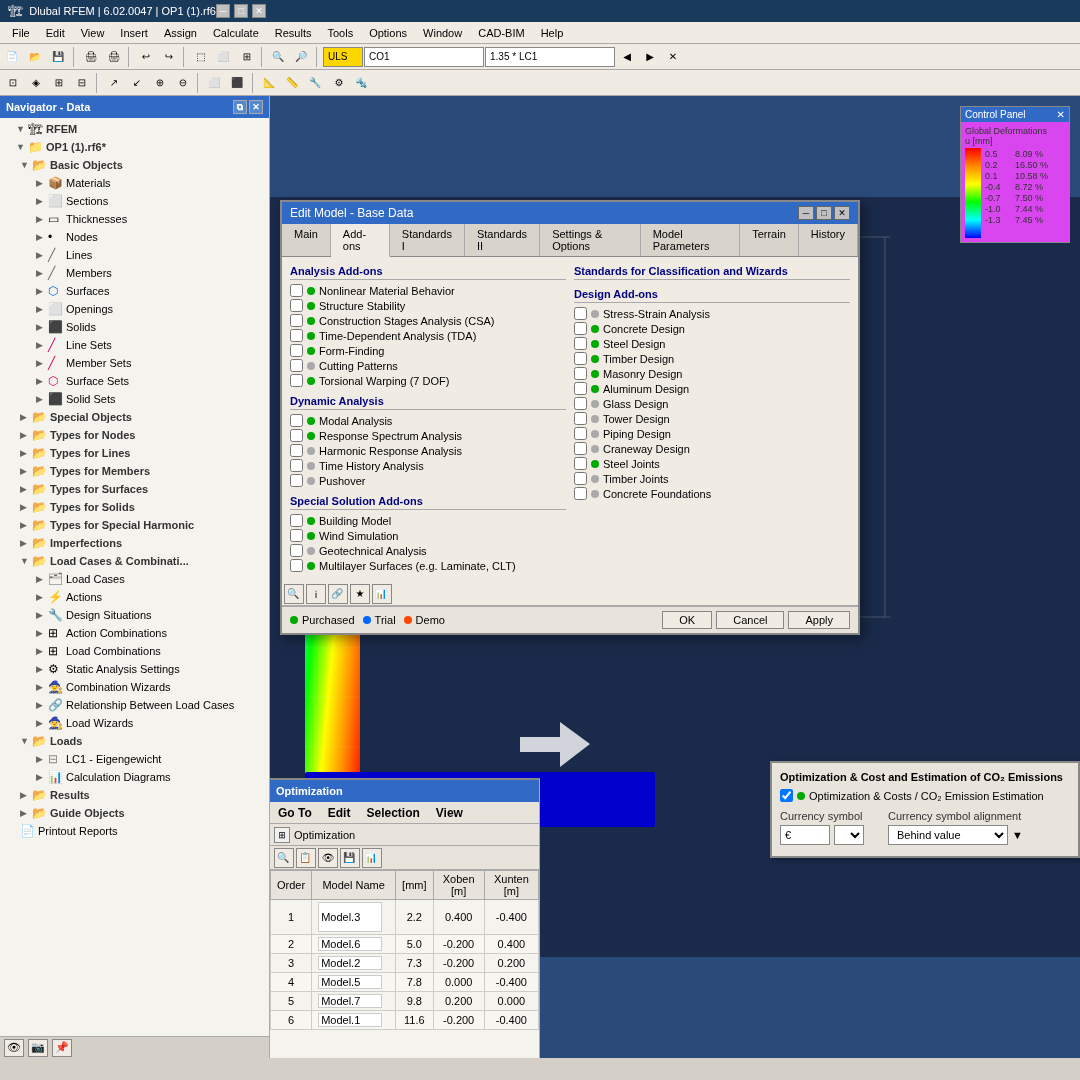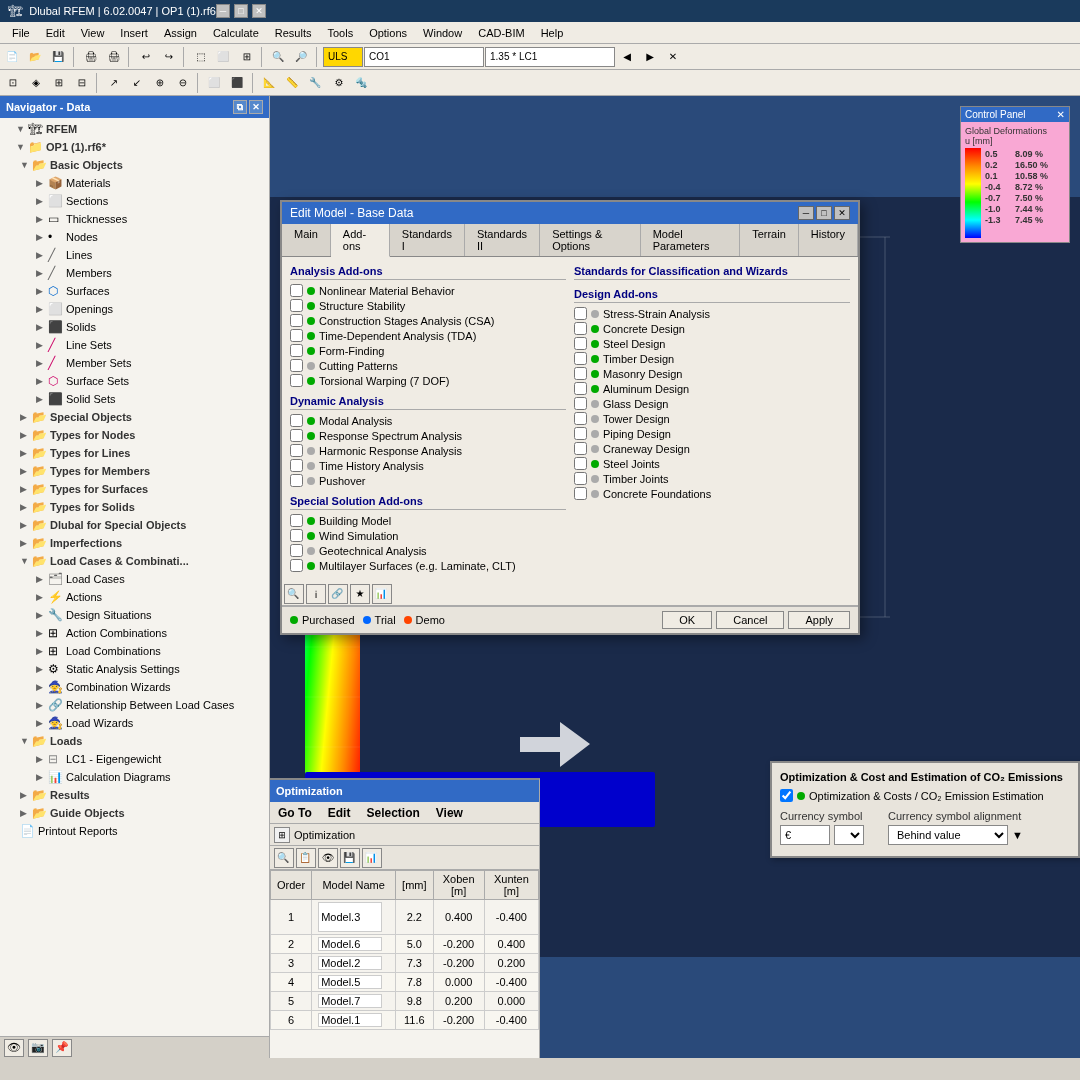--- a/index.html
+++ b/index.html
@@ -36,21 +36,21 @@
     .tree-indent { display: inline-block; width: 16px; min-width: 16px; }
     .tree-toggle { display: inline-block; width: 12px; cursor: pointer; color: #666; font-size: 9px; }
     .tree-icon { display: inline-block; width: 16px; font-size: 12px; margin-right: 2px; }
     .tree-label { font-size: 11px; }
     .tree-group { font-weight: bold; color: #333; }
 
     
     .content-area { flex: 1; position: relative; overflow: hidden; background: #2a4a7a; }
 
     
-    .control-panel { position: absolute; top: 10px; right: 10px; background: #f9a8d4; border: 1px solid #888; padding: 4px; font-size: 10px; width: 110px; }
+    .control-panel { position: absolute; top: 10px; right: 10px; background: #d946ef; border: 1px solid #888; padding: 4px; font-size: 10px; width: 110px; }
     .cp-title { background: #316ac5; color: white; padding: 2px 4px; font-size: 10px; margin: -4px -4px 4px -4px; display: flex; align-items: center; justify-content: space-between; }
     .cp-close { cursor: pointer; }
     .cp-label { font-size: 9px; color: #333; margin-bottom: 2px; }
     .cp-values { font-size: 9px; }
     .cp-value-row { display: flex; align-items: center; gap: 2px; margin: 1px 0; }
     .table-toolbar { height: 24px; display: flex; align-items: center; padding: 2px 4px; background: #e8e4dc; border-bottom: 1px solid #aaa; gap: 2px; }
     .table-container { overflow: auto; height: calc(280px - 24px - 24px - 24px); }
     .data-table { width: 100%; border-collapse: collapse; font-size: 11px; }
     .data-table th { background: #e8e4dc; border: 1px solid #aaa; padding: 2px 6px; text-align: center; font-weight: normal; }
     .data-table td { border: 1px solid #ccc; padding: 2px 6px; text-align: center; }
@@ -320,21 +320,21 @@
       <div class="tree-item">
         <span class="tree-indent" style="width:20px;"></span>
         <span class="tree-toggle">▶</span>
         <span class="tree-icon">📂</span>
         <span class="tree-label tree-group">Types for Solids</span>
       </div>
       <div class="tree-item">
         <span class="tree-indent" style="width:20px;"></span>
         <span class="tree-toggle">▶</span>
         <span class="tree-icon">📂</span>
-        <span class="tree-label tree-group">Dlubal for Special Objects</span>
+        <span class="tree-label tree-group">Types for Special Harmonic</span>
       </div>
       <div class="tree-item">
         <span class="tree-indent" style="width:20px;"></span>
         <span class="tree-toggle">▶</span>
         <span class="tree-icon">📂</span>
         <span class="tree-label tree-group">Imperfections</span>
       </div>
 
       <div class="tree-item">
         <span class="tree-indent" style="width:20px;"></span>
@@ -532,21 +532,21 @@
 
     <div class="control-panel">
       <div class="cp-title">
         <span>Control Panel</span>
         <span class="cp-close">✕</span>
       </div>
       <div class="cp-label">
         <div>Global Deformations</div>
         <div>u [mm]</div>
       </div>
-      <div style="display:flex; gap:4px;font-weight:bold;">
+      <div style="display:flex; gap:4px;">
         <div style="width:16px; background: linear-gradient(to bottom, #ff0000, #ff8800, #ffff00, #00ff00, #00ffff, #0000ff); height:90px;"></div>
         <div class="cp-values">
 
         <div class="cp-value-row">
               <span style="font-size:9px; color:#333; min-width:28px;">0.5</span>
               <span style="font-size:9px; color:#333;">8.09 %</span>
             </div>
             <div class="cp-value-row">
               <span style="font-size:9px; color:#333; min-width:28px;">0.2</span>
               <span style="font-size:9px; color:#333;">16.50 %</span>

